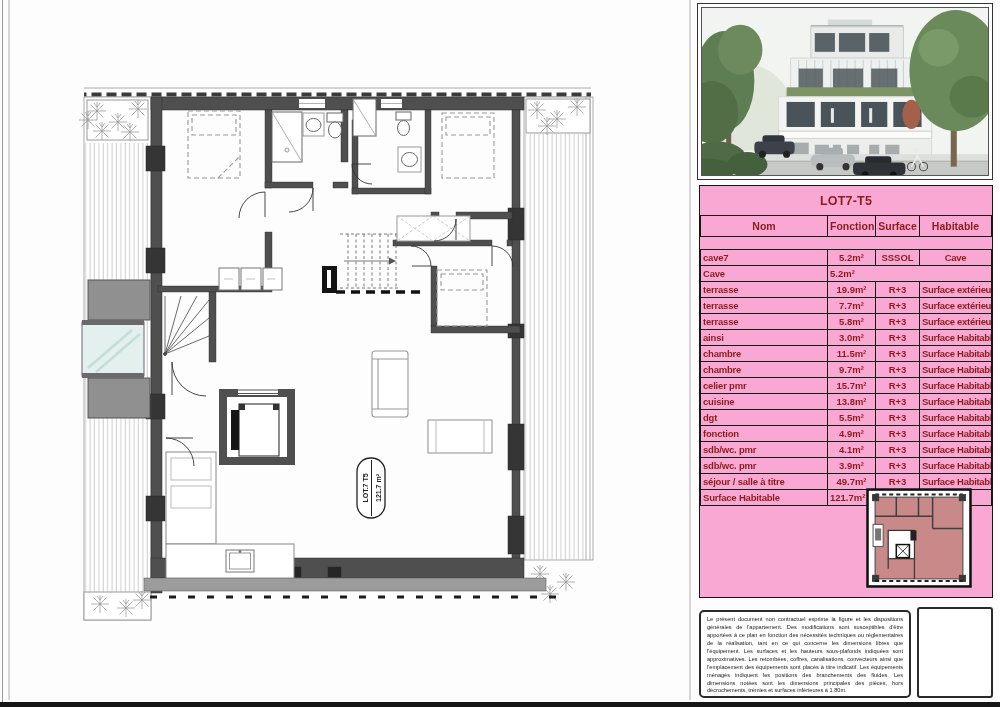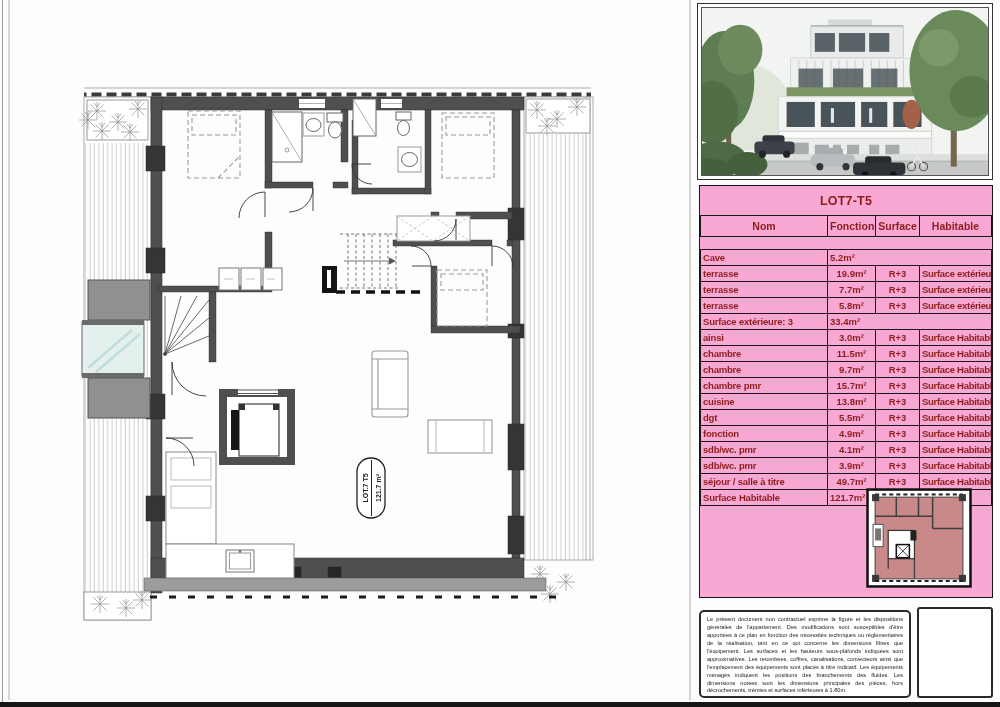--- a/index.html
+++ b/index.html
@@ -348,20 +348,26 @@
           <tr>
         <th>Nom</th>
         <th>Fonction</th>
         <th>Surface</th>
         <th>Habitable</th>
       </tr>
       <tr class="blank">
             <td colspan="4"></td>
           </tr>
       <tr>
+        <td class="c-name">cave7</td>
+        <td class="c-surf">5.2m²</td>
+        <td class="c-niv">SSSOL</td>
+        <td class="c-fon">Cave</td>
+      </tr>
+      <tr>
         <td class="c-name">Cave</td>
         <td class="sumval" colspan="3">5.2m²</td>
       </tr>
       <tr>
         <td class="c-name">terrasse</td>
         <td class="c-surf">19.9m²</td>
         <td class="c-niv">R+3</td>
         <td class="c-fon">Surface extérieure</td>
       </tr>
       <tr>
@@ -370,43 +376,39 @@
         <td class="c-niv">R+3</td>
         <td class="c-fon">Surface extérieure</td>
       </tr>
       <tr>
         <td class="c-name">terrasse</td>
         <td class="c-surf">5.8m²</td>
         <td class="c-niv">R+3</td>
         <td class="c-fon">Surface extérieure</td>
       </tr>
       <tr>
-        <td class="c-name">Surface extérieure: 3</td>
-        <td class="sumval" colspan="3">33.4m²</td>
-      </tr>
-      <tr>
         <td class="c-name">ainsi</td>
         <td class="c-surf">3.0m²</td>
         <td class="c-niv">R+3</td>
         <td class="c-fon">Surface Habitable</td>
       </tr>
       <tr>
         <td class="c-name">chambre</td>
         <td class="c-surf">11.5m²</td>
         <td class="c-niv">R+3</td>
         <td class="c-fon">Surface Habitable</td>
       </tr>
       <tr>
         <td class="c-name">chambre</td>
         <td class="c-surf">9.7m²</td>
         <td class="c-niv">R+3</td>
         <td class="c-fon">Surface Habitable</td>
       </tr>
       <tr>
-        <td class="c-name">chambre pmr</td>
+        <td class="c-name">celier pmr</td>
         <td class="c-surf">15.7m²</td>
         <td class="c-niv">R+3</td>
         <td class="c-fon">Surface Habitable</td>
       </tr>
       <tr>
         <td class="c-name">cuisine</td>
         <td class="c-surf">13.8m²</td>
         <td class="c-niv">R+3</td>
         <td class="c-fon">Surface Habitable</td>
       </tr>

